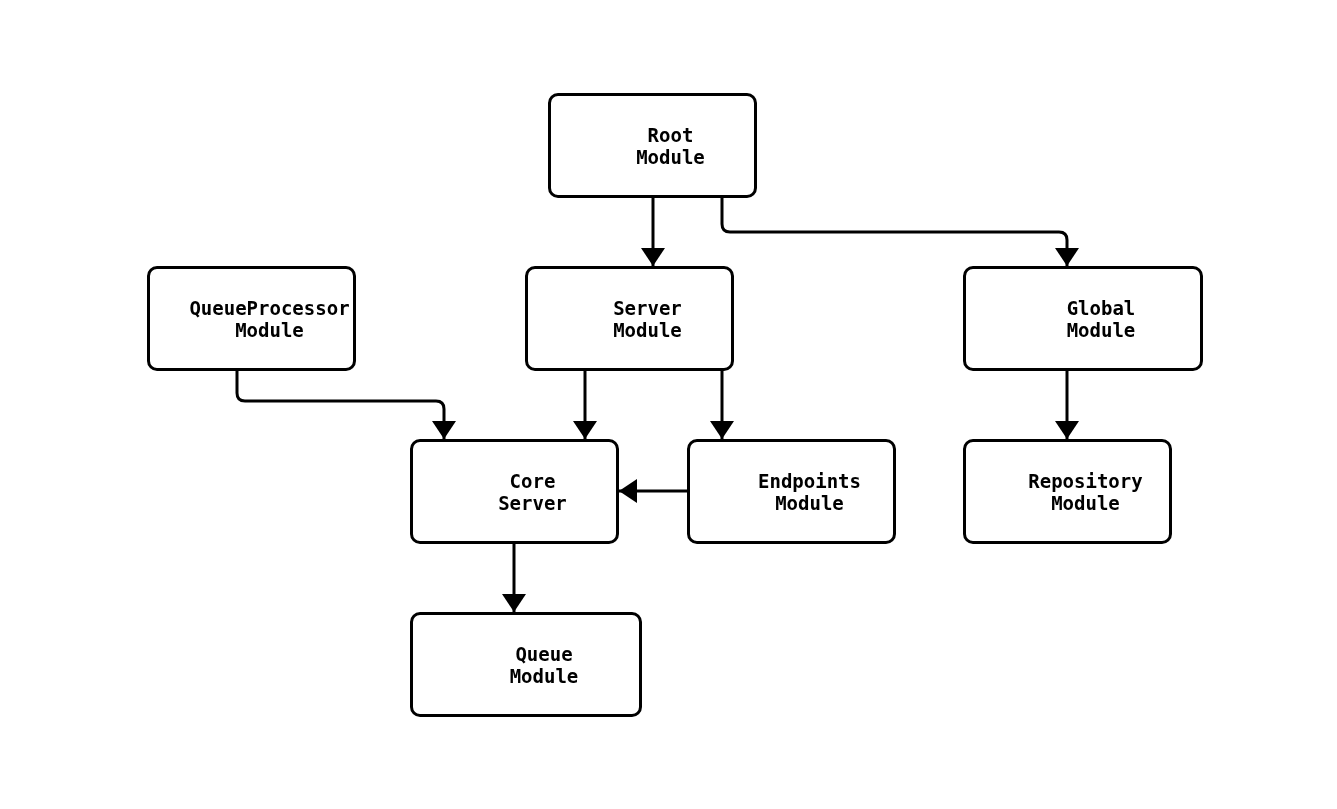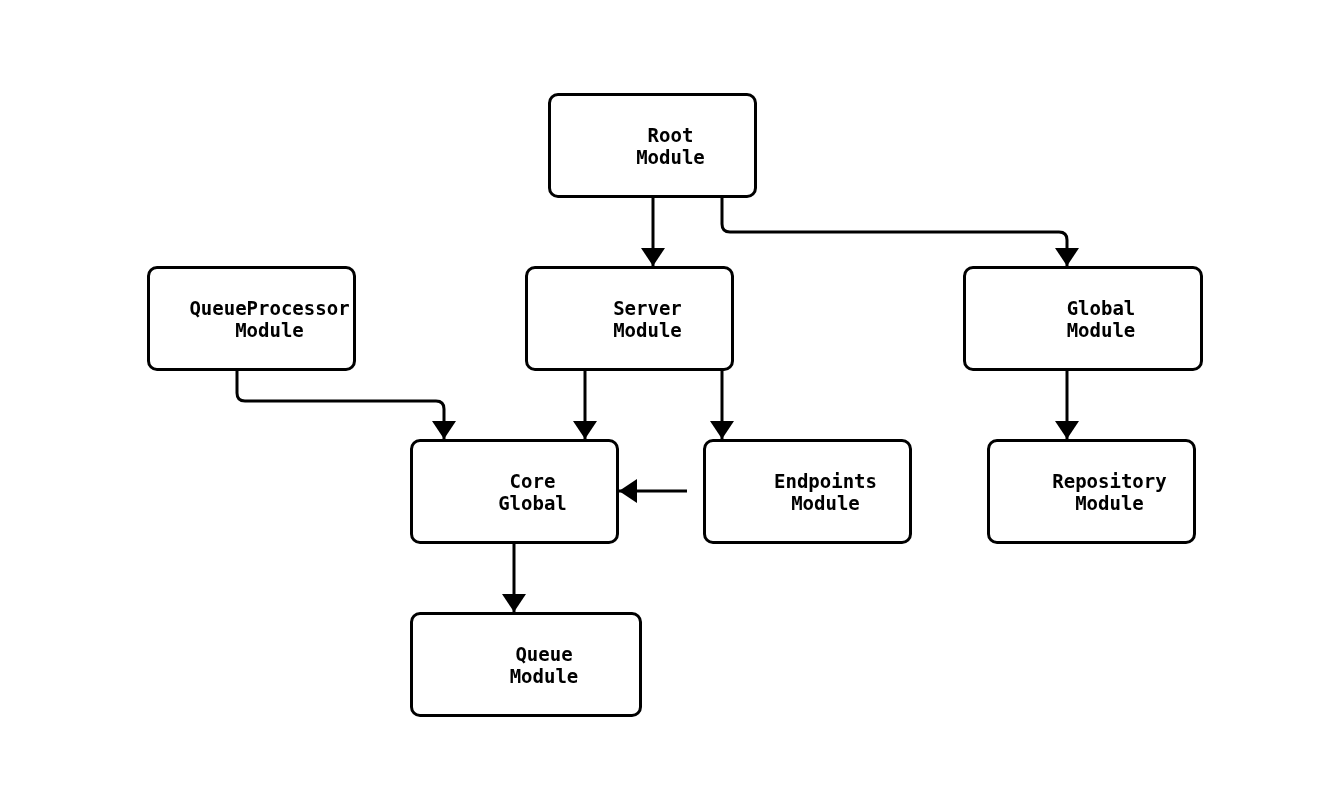--- a/index.html
+++ b/index.html
@@ -68,21 +68,21 @@
   <div id="nodes-layer">
       <div class="node" style="left: 548px; top: 93px; width: 209px; height: 105px;"><span>Root
 Module</span></div>
       <div class="node" style="left: 147px; top: 266px; width: 209px; height: 105px;"><span>QueueProcessor
 Module</span></div>
       <div class="node" style="left: 525px; top: 266px; width: 209px; height: 105px;"><span>Server
 Module</span></div>
       <div class="node" style="left: 963px; top: 266px; width: 240px; height: 105px;"><span>Global
 Module</span></div>
       <div class="node" style="left: 410px; top: 439px; width: 209px; height: 105px;"><span>Core
-Global</span></div>
-      <div class="node" style="left: 687px; top: 439px; width: 209px; height: 105px; margin-left: 16px;"><span>Endpoints
+Server</span></div>
+      <div class="node" style="left: 687px; top: 439px; width: 209px; height: 105px;"><span>Endpoints
 Module</span></div>
-      <div class="node" style="left: 963px; top: 439px; width: 209px; height: 105px; margin-left: 24px;"><span>Repository
+      <div class="node" style="left: 963px; top: 439px; width: 209px; height: 105px;"><span>Repository
 Module</span></div>
       <div class="node" style="left: 410px; top: 612px; width: 232px; height: 105px;"><span>Queue
 Module</span></div>
     </div>
 </div>
 
 </body></html>

